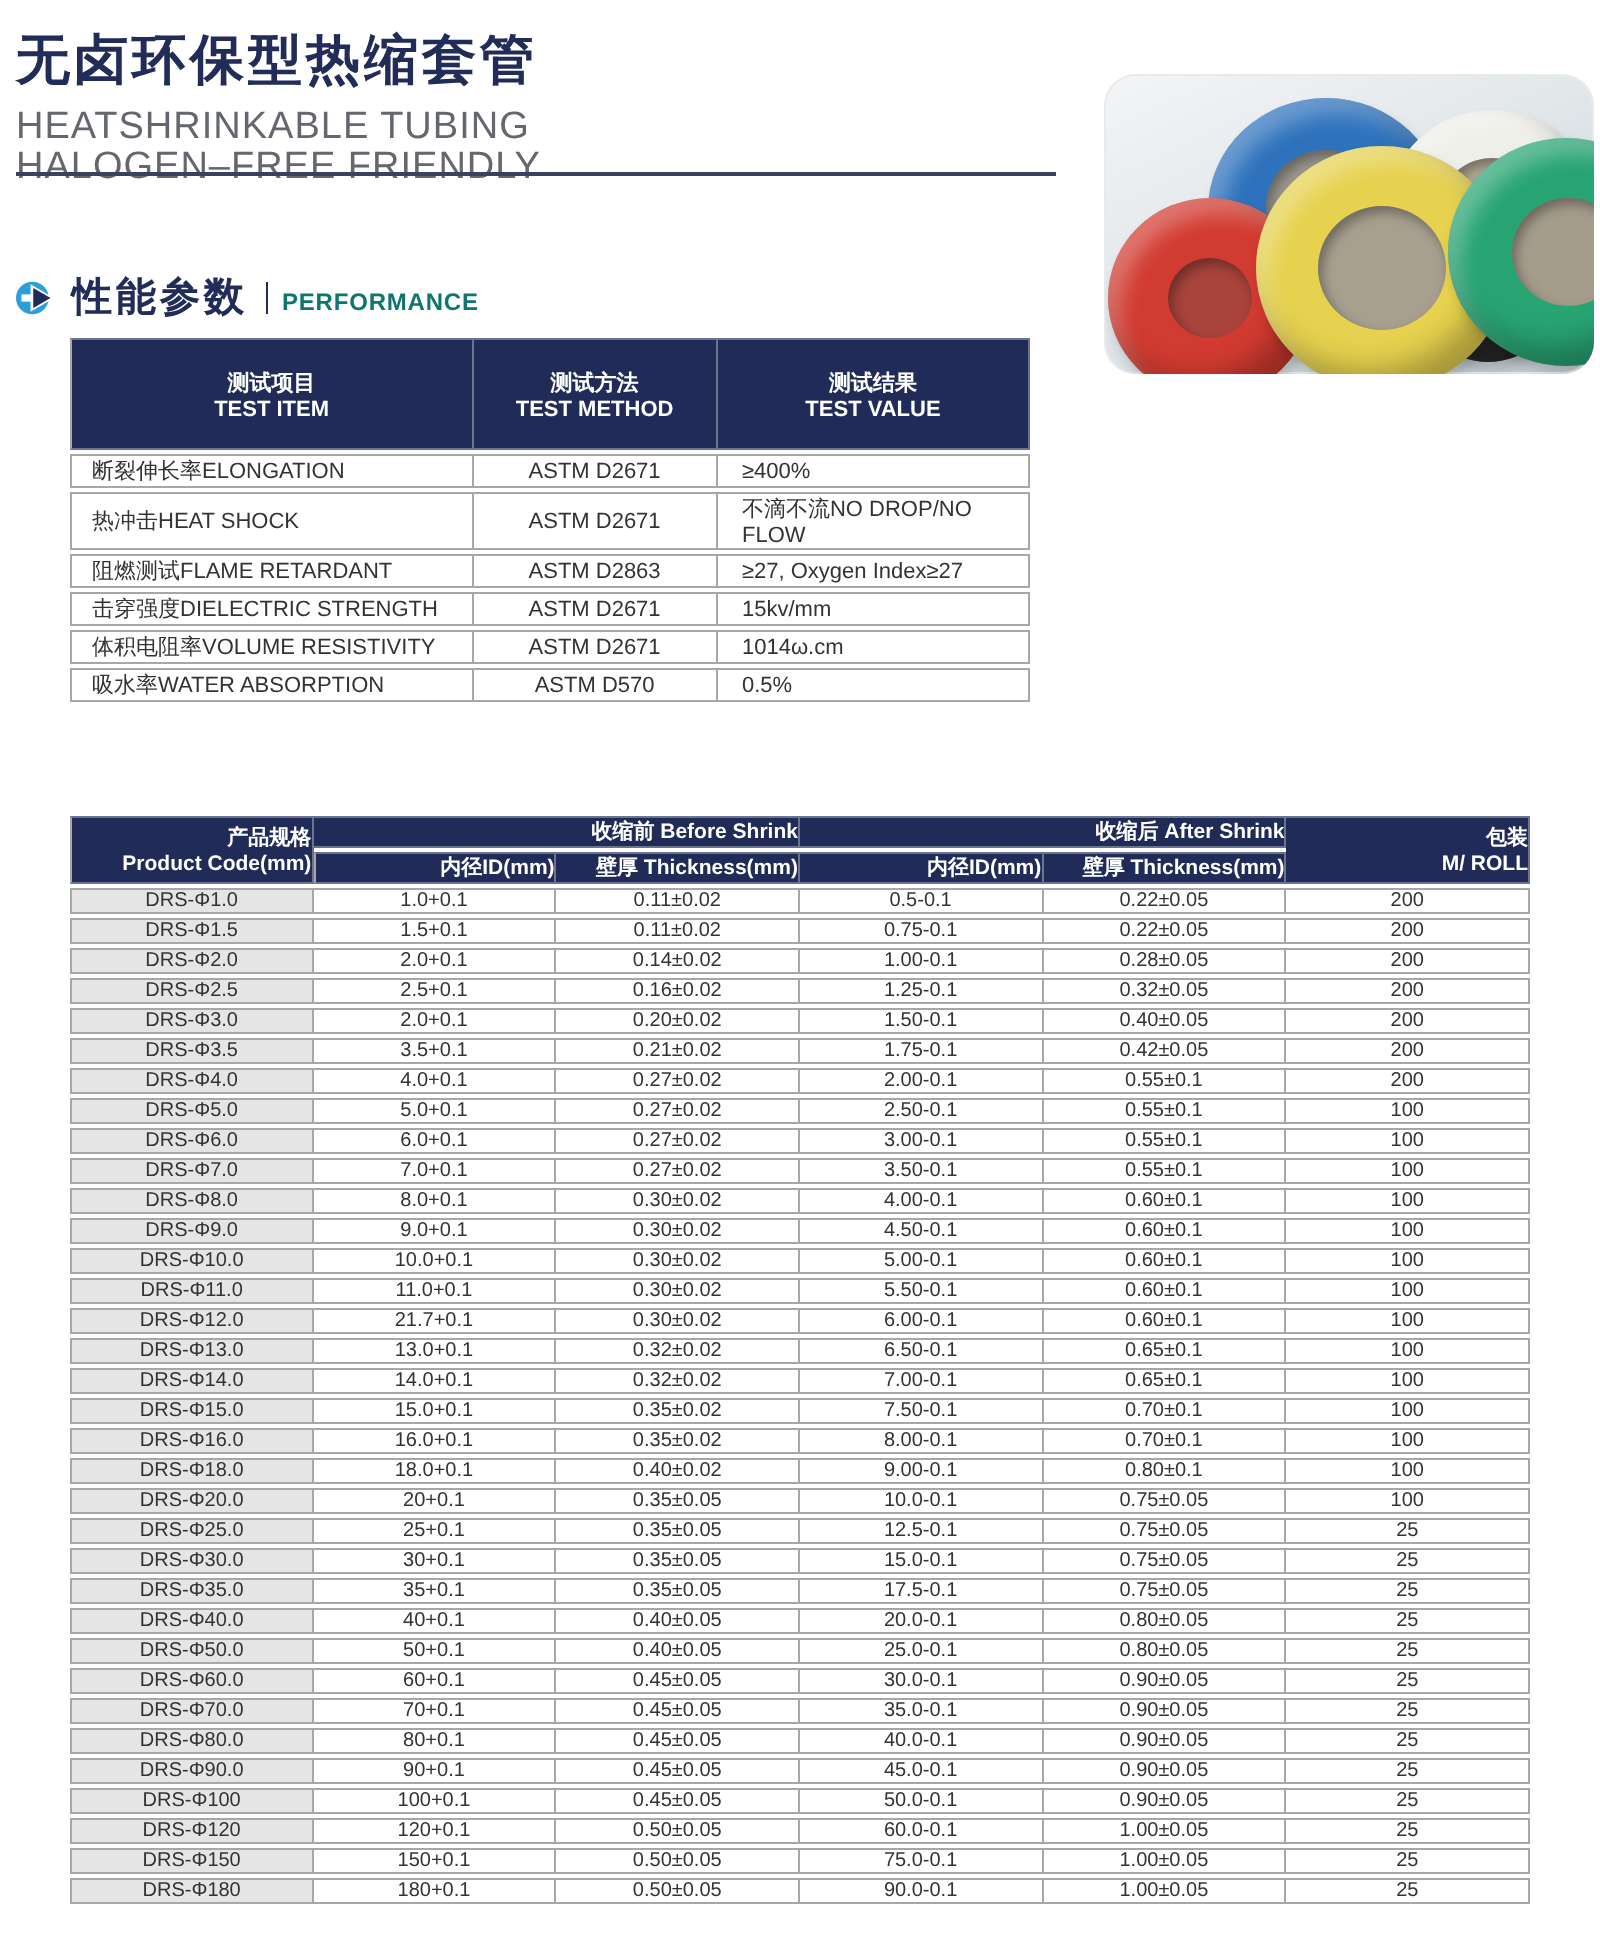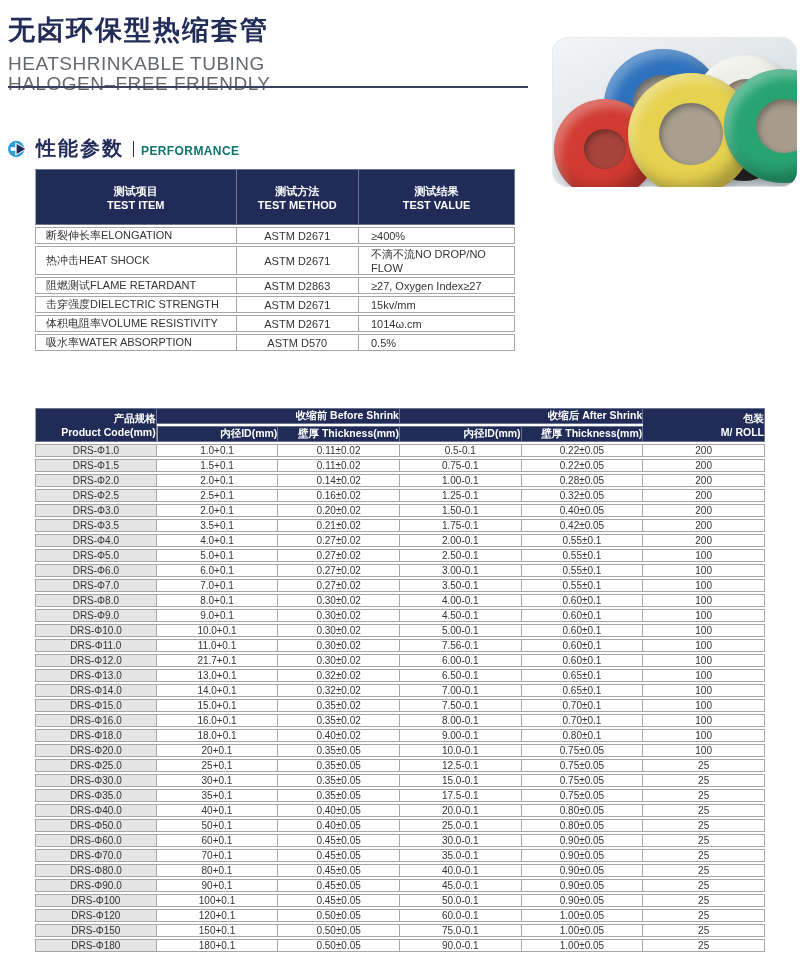--- a/index.html
+++ b/index.html
@@ -302,21 +302,21 @@
           <td>10.0+0.1</td>
           <td>0.30±0.02</td>
           <td>5.00-0.1</td>
           <td>0.60±0.1</td>
           <td>100</td>
         </tr>
         <tr>
           <td>DRS-Φ11.0</td>
           <td>11.0+0.1</td>
           <td>0.30±0.02</td>
-          <td>7.56-0.1</td>
+          <td>5.50-0.1</td>
           <td>0.60±0.1</td>
           <td>100</td>
         </tr>
         <tr>
           <td>DRS-Φ12.0</td>
           <td>21.7+0.1</td>
           <td>0.30±0.02</td>
           <td>6.00-0.1</td>
           <td>0.60±0.1</td>
           <td>100</td>

